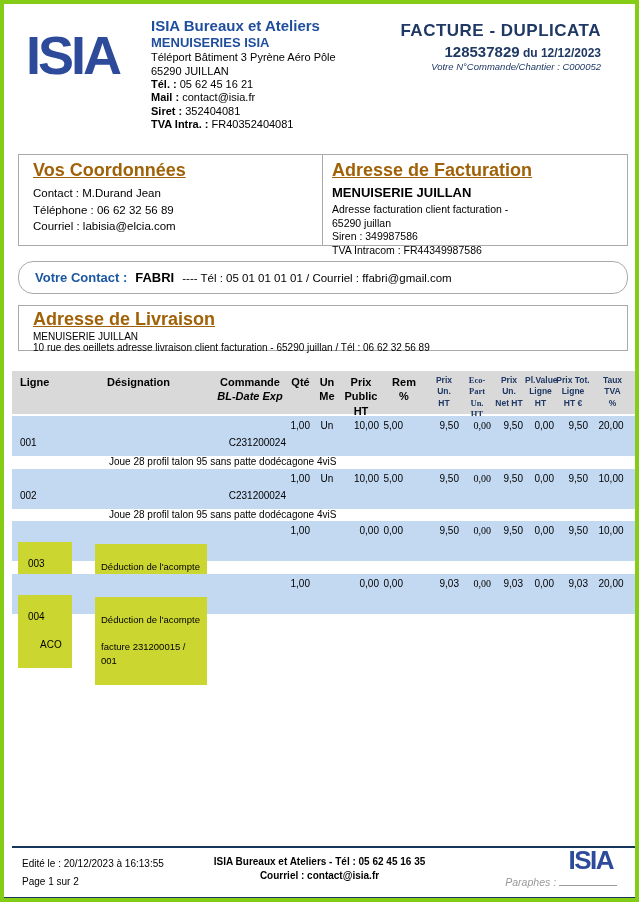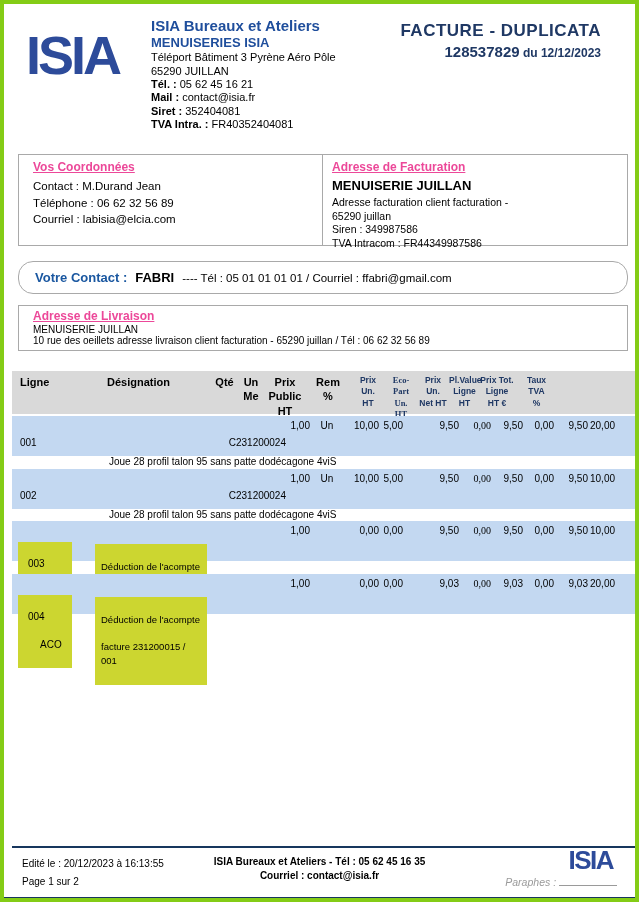--- a/index.html
+++ b/index.html
@@ -27,21 +27,21 @@
   .invoice-num-line .num { font-size:15px; }
   .invoice-ref { font-size:9.5px; font-style:italic; margin-top:1px; }
 
   
   .box { position:absolute; border:1px solid #a9a9a9; background:#fff; }
   .box-coord { left:14px; top:150px; width:610px; height:92px; }
   .vdivider { position:absolute; left:303px; top:0; bottom:0; width:1px; background:#a9a9a9; }
   .coord-left { position:absolute; left:14px; top:5px; width:280px; }
   .coord-right { position:absolute; left:313px; top:5px; width:290px; }
   .section-title {
-    font-size:12px; font-weight:bold; color:#ec4899;
+    font-size:18px; font-weight:bold; color:#a16207;
     text-decoration:underline; margin-bottom:4px;
   }
   .coord-line { font-size:11.5px; line-height:1.45; }
   .fact-name { font-size:13px; font-weight:bold; margin-bottom:3px; }
   .fact-line { font-size:10.5px; line-height:1.3; }
 
   .box-contact { left:14px; top:257px; width:610px; height:33px;border-radius:15px; }
   .contact-line { position:absolute; left:16px; top:8px; font-size:12px; white-space:nowrap; }
   .contact-label { color:#1a57a0; font-weight:bold; font-size:13px; }
   .contact-name { font-weight:bold; font-size:13px; margin-left:8px; }
@@ -64,21 +64,21 @@
   .c3  { width:76px; text-align:right; padding-right:2px; }  
   .c4  { width:25px; text-align:right; padding-right:3px; }  
   .c5  { width:28px; text-align:center; } 
   .c6  { width:40px; text-align:right; padding-right:2px; }  
   .c7  { width:46px; text-align:right; padding-right:24px; } 
   .c8  { width:34px; text-align:right; padding-right:2px; }  
   .c9  { width:32px; text-align:right; padding-right:2px;font-family:Liberation Serif, serif; }  
   .c10 { width:32px; text-align:right; padding-right:2px; }  
   .c11 { width:31px; text-align:right; padding-right:2px; }  
   .c12 { width:34px; text-align:right; padding-right:2px; }  
-  .c13 { width:45px; text-align:left; padding-right:3px; }  
+  .c13 { width:45px; text-align:center; padding-right:3px; }  
   .h-main { font-size:11px; font-weight:bold; color:#000; line-height:1.3; }
   .h-main.c1 { padding-left:8px; }
   .h-main.c2 { padding-left:7px; }
   .h-center { text-align:center; padding-right:0; }
   .h-navy { font-size:8.5px; font-weight:bold; color:#1f3864; line-height:1.35; text-align:center; padding-right:0; }
   .h-cmd-l2 { font-style:italic; }
   .val { font-size:10px; }
   .ligne-num { font-size:10px; padding:3px 0 0 8px; }
   .ligne-code { font-size:10px; padding:2px 0 0 20px; }
   .cmd-main { font-size:10px; padding-top:3px; }
@@ -112,20 +112,21 @@
     <div class="addr-line">65290 JUILLAN</div>
     <div class="addr-line"><span class="b">Tél. :</span> <span>05 62 45 16 21</span></div>
     <div class="addr-line"><span class="b">Mail :</span> <span>contact@isia.fr</span></div>
     <div class="addr-line"><span class="b">Siret :</span> <span>352404081</span></div>
     <div class="addr-line"><span class="b">TVA Intra. :</span> <span>FR40352404081</span></div>
   </div>
 
   <div class="invoice-block">
     <div class="invoice-title">FACTURE - DUPLICATA</div>
     <div class="invoice-num-line"><span class="num">128537829</span> <span>du 12/12/2023</span></div>
+    <div class="invoice-ref">Votre N°Commande/Chantier : C000052</div>
   </div>
 
   <div class="box box-coord">
     <div class="vdivider"></div>
     <div class="coord-left">
       <div class="section-title">Vos Coordonnées</div>
       <div class="coord-line">Contact : M.Durand Jean</div>
       <div class="coord-line">Téléphone : 06 62 32 56 89</div>
       <div class="coord-line">Courriel : labisia@elcia.com</div>
     </div>
@@ -149,20 +150,21 @@
     <div class="livr-inner">
       <div class="section-title" style="margin-bottom:1px;">Adresse de Livraison</div>
       <div class="livr-name">MENUISERIE JUILLAN</div>
       <div class="livr-line">10 rue des oeillets adresse livraison client facturation - 65290 juillan / Tél : 06 62 32 56 89</div>
     </div>
   </div>
 
   <div class="tbl-header">
     <div class="cell c1 h-main">Ligne</div>
     <div class="cell c2 h-main">Désignation</div>
+    <div class="cell c3 h-main h-center"><span>Commande</span><br><span class="h-cmd-l2">BL-Date Exp</span></div>
     <div class="cell c4 h-main h-center">Qté</div>
     <div class="cell c5 h-main h-center">Un
 Me</div>
     <div class="cell c6 h-main h-center">Prix
 Public
 HT</div>
     <div class="cell c7 h-main h-center">Rem
 %</div>
     <div class="cell c8 h-navy">Prix
 Un.

